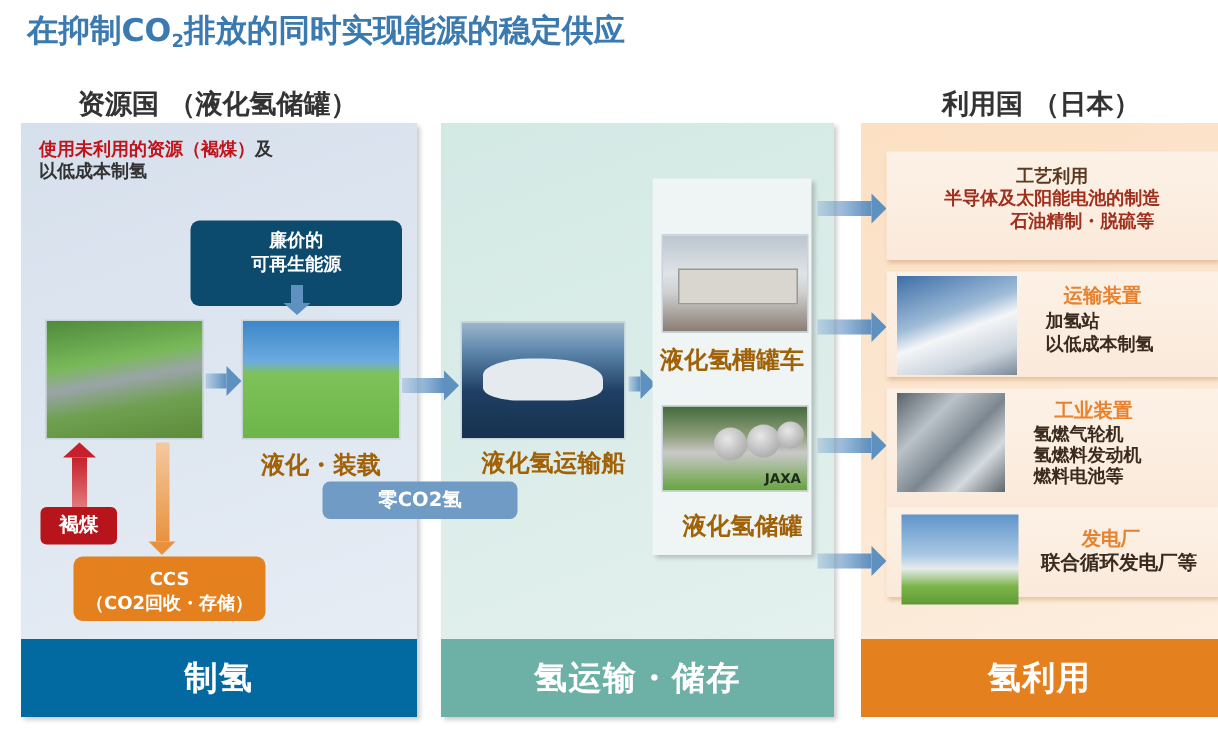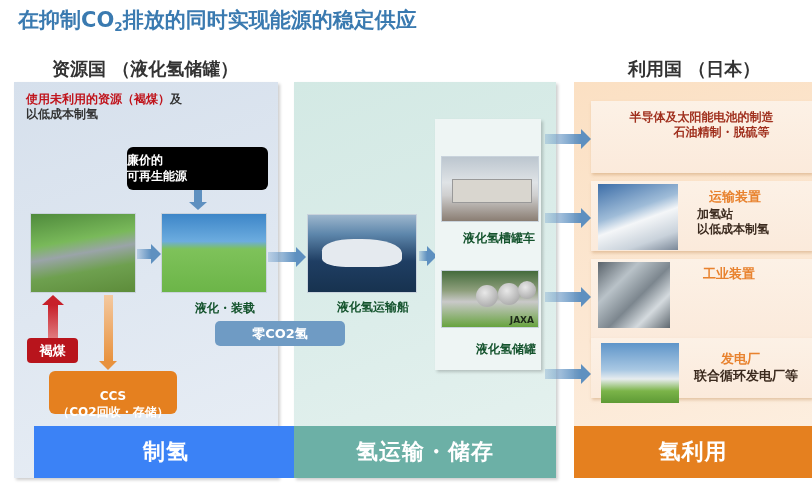--- a/index.html
+++ b/index.html
@@ -9,46 +9,46 @@
   .title { left: 18px; top: 6px; font-size: 21px; font-weight: bold; color: #3a7ab0; letter-spacing: 0px; white-space: nowrap; }
   .title sub { font-size: 12px; vertical-align: -4px; }
   .region-label { font-size: 18px; font-weight: bold; color: #333; white-space: nowrap; }
 
   .panel { top: 82px; height: 396px; }
   .panel-left { left: 14px; width: 264px; background: linear-gradient(160deg, #d6e0ec 0%, #dfe7f1 50%, #e8eef5 100%); box-shadow: 2px 2px 3px rgba(0,0,0,0.2); }
   .panel-mid { left: 294px; width: 262px; background: linear-gradient(160deg, #d3e9e4 0%, #dcedea 55%, #e6f2ef 100%); box-shadow: 2px 2px 3px rgba(0,0,0,0.2); }
   .panel-right { left: 574px; width: 238px; background: linear-gradient(160deg, #fbe0c3 0%, #fce8d4 55%, #fdf0e2 100%); }
 
   .bar { top: 426px; height: 52px; color: #fff; font-size: 22px; font-weight: bold; display: flex; align-items: center; justify-content: center; letter-spacing: 1px; }
-  .bar-left { left: 14px; width: 264px; background: #3b82f6; margin-left: 20px; }
+  .bar-left { left: 14px; width: 264px; background: #0369a1; }
   .bar-mid { left: 294px; width: 262px; background: #6cb0a6; }
   .bar-right { left: 574px; width: 238px; background: #e5801f; }
 
   .desc { left: 26px; top: 92px; font-size: 12px; line-height: 15px; color: #333; font-weight: bold; font-family: Liberation Serif, serif; }
   .desc .red { color: #c0141c; }
 
-  .pill-teal { left: 127px; top: 147px; width: 141px; height: 43px; background: #000000; border-radius: 6px; color: #fff; font-size: 12px; font-weight: bold; text-align: left; line-height: 16px; padding-top: 5px; }
+  .pill-teal { left: 127px; top: 147px; width: 141px; height: 57px; background: #0c4a6e; border-radius: 6px; color: #fff; font-size: 12px; font-weight: bold; text-align: center; line-height: 16px; padding-top: 5px; }
 
   .img { border: 1px solid #c9d3dc; }
   .img-plant { left: 30px; top: 213px; width: 106px; height: 80px; background: linear-gradient(170deg, #4f8a3c 0%, #79b95a 35%, #9aa4a8 50%, #6ea04f 70%, #5d8c3a 100%); }
   .img-liquefy { left: 161px; top: 213px; width: 106px; height: 80px; background: linear-gradient(180deg, #3d86c8 0%, #6cacdf 35%, #7ec25a 45%, #6cb548 100%); }
   .img-ship { left: 307px; top: 214px; width: 110px; height: 79px; background: linear-gradient(180deg, #9db6cd 0%, #5d86ab 25%, #1f3e63 60%, #17324f 100%); }
   .img-ship::after { content: ""; position: absolute; left: 14px; top: 24px; width: 80px; height: 28px; background: #e5eaef; border-radius: 40% 50% 30% 30%; }
   .card-mid { left: 435px; top: 119px; width: 106px; height: 251px; background: #eef5f4; box-shadow: 2px 2px 3px rgba(0,0,0,0.2); }
   .img-truck { left: 441px; top: 156px; width: 98px; height: 66px; background: linear-gradient(180deg, #bcc6cf 0%, #dfe3e6 40%, #cfcfcf 60%, #8a7d72 100%); }
   .img-truck::after { content: ""; position: absolute; left: 10px; top: 22px; width: 78px; height: 22px; background: #d9d6cf; border: 1px solid #999; }
   .img-tanks { left: 441px; top: 270px; width: 98px; height: 58px; background: linear-gradient(180deg, #446b3c 0%, #8e9f7c 35%, #c9c9c9 55%, #67a33e 100%); }
   .tank { position: absolute; width: 22px; height: 22px; border-radius: 50%; background: radial-gradient(circle at 40% 35%, #e8e8e8, #9a9a9a); top: 14px; }
   .jaxa { position: absolute; right: 4px; bottom: 2px; font-size: 9px; font-weight: bold; color: #1e2a1a; }
 
-  .caption { font-size: 12px; font-weight: bold; color: #14532d; text-align: center; white-space: nowrap; margin-left: 11px; }
+  .caption { font-size: 16px; font-weight: bold; color: #a16207; text-align: center; white-space: nowrap; }
 
   .pill-blue { left: 215px; top: 321px; width: 130px; height: 25px; background: #6f9bc4; border-radius: 5px; color: #fff; font-size: 13px; font-weight: bold; text-align: center; line-height: 25px; }
   .pill-red { left: 27px; top: 338px; width: 51px; height: 25px; background: #b8141c; border-radius: 4px; color: #fff; font-size: 13px; font-weight: bold; text-align: center; line-height: 25px; }
-  .pill-orange { left: 49px; top: 371px; width: 128px; height: 43px; background: #e5801f; border-radius: 6px; color: #fff; font-size: 12px; font-weight: bold; text-align: center; line-height: 16px; padding-top: 17px; }
+  .pill-orange { left: 49px; top: 371px; width: 128px; height: 43px; background: #e5801f; border-radius: 6px; color: #fff; font-size: 12px; font-weight: bold; text-align: center; line-height: 16px; padding-top: 7px; }
 
   .arrow-h { height: 10px; background: linear-gradient(90deg, rgba(100,150,200,0.3), #5e90c0); }
   .arrow-h::after { content: ""; position: absolute; right: -10px; top: -5px; border-left: 10px solid #5e90c0; border-top: 10px solid transparent; border-bottom: 10px solid transparent; }
   .arrow-v-down { width: 8px; background: #5e90c0; }
   .arrow-v-down::after { content: ""; position: absolute; bottom: -8px; left: -5px; border-top: 8px solid #5e90c0; border-left: 9px solid transparent; border-right: 9px solid transparent; }
 
   .arrow-red { left: 48px; top: 305px; width: 10px; height: 33px; background: linear-gradient(180deg, #c7202a, #e07a7e); }
   .arrow-red::after { content: ""; position: absolute; left: -6px; top: -10px; border-bottom: 10px solid #c7202a; border-left: 11px solid transparent; border-right: 11px solid transparent; }
   .arrow-orange { left: 104px; top: 295px; width: 9px; height: 66px; background: linear-gradient(180deg, #f4c9a0, #e8923e); }
   .arrow-orange::after { content: ""; position: absolute; left: -5px; bottom: -9px; border-top: 9px solid #e8923e; border-left: 9.5px solid transparent; border-right: 9.5px solid transparent; }
@@ -93,56 +93,62 @@
 <div class="abs arrow-orange"></div>
 <div class="abs pill-orange">
   <div>CCS</div>
   <div>（CO2回收・存储）</div>
 </div>
 
 <div class="abs arrow-h" style="left:268px; top:252px; width:28px;"></div>
 <div class="abs pill-blue">零CO2氢</div>
 
 <div class="abs img img-ship"></div>
-<div class="abs caption" style="left:307px; top:299px; width:110px;">液化氢运输船</div>
+<div class="abs caption" style="left:307px; top:299px; width:110px;text-align:right;">液化氢运输船</div>
 <div class="abs arrow-h" style="left:419px; top:251px; width:8px;"></div>
 
 <div class="abs card-mid"></div>
 <div class="abs img img-truck"></div>
 <div class="abs caption" style="left:435px; top:230px; width:106px;">液化氢槽罐车</div>
 <div class="abs img img-tanks">
   <div class="tank" style="left:34px;"></div>
   <div class="tank" style="left:56px; top:12px;"></div>
   <div class="tank" style="left:76px; top:10px; width:18px; height:18px;"></div>
   <span class="jaxa">JAXA</span>
 </div>
 <div class="abs caption" style="left:435px; top:341px; width:120px;">液化氢储罐</div>
 
 <div class="abs arrow-h" style="left:545px; top:134px; width:36px;"></div>
 <div class="abs arrow-h" style="left:545px; top:213px; width:36px;"></div>
 <div class="abs arrow-h" style="left:545px; top:292px; width:36px;"></div>
 <div class="abs arrow-h" style="left:545px; top:369px; width:36px;"></div>
 
 <div class="abs use-card" style="top:101px; height:72px; text-align:center; padding-top:9px;">
+  <div class="use-text" style="color:#5a3a22;">工艺利用</div>
   <div class="use-text" style="color:#a0301e;">半导体及太阳能电池的制造</div>
   <div class="use-text" style="color:#a0301e;margin-left:40px;">石油精制・脱硫等</div>
 </div>
 
 <div class="abs use-card" style="top:181px; height:70px;">
   <div class="use-img" style="left:7px; top:3px; background: linear-gradient(160deg, #3d6ea8 0%, #9fbcd8 40%, #f4f6f8 55%, #c9d2db 80%, #7a8797 100%);"></div>
   <div class="abs use-title" style="left:118px; top:7px;">运输装置</div>
   <div class="abs use-text" style="left:106px; top:26px;">
     <div>加氢站</div>
     <div>以低成本制氢</div>
   </div>
 </div>
 
 <div class="abs use-card" style="top:259px; height:81px;">
   <div class="use-img" style="left:7px; top:3px; width:72px; background: linear-gradient(135deg, #59626a 0%, #b9c2c8 30%, #7c868e 55%, #d4dade 75%, #5e676e 100%);"></div>
   <div class="abs use-title" style="left:112px; top:6px;">工业装置</div>
+  <div class="abs use-text" style="left:98px; top:23px; line-height:14px;">
+    <div>氢燃气轮机</div>
+    <div>氢燃料发动机</div>
+    <div>燃料电池等</div>
+  </div>
 </div>
 
 <div class="abs use-card" style="top:338px; height:60px;">
   <div class="use-img" style="left:10px; top:5px; width:78px; height:60px; background: linear-gradient(180deg, #5f95c9 0%, #a9c8e3 45%, #e7ecef 60%, #7bb449 80%, #5e9a35 100%);"></div>
   <div class="abs use-title" style="left:130px; top:12px;">发电厂</div>
   <div class="abs use-text" style="left:103px; top:30px; font-size:13px;">联合循环发电厂等</div>
 </div>
 
 <div class="abs bar bar-left">制氢</div>
 <div class="abs bar bar-mid">氢运输・储存</div>

